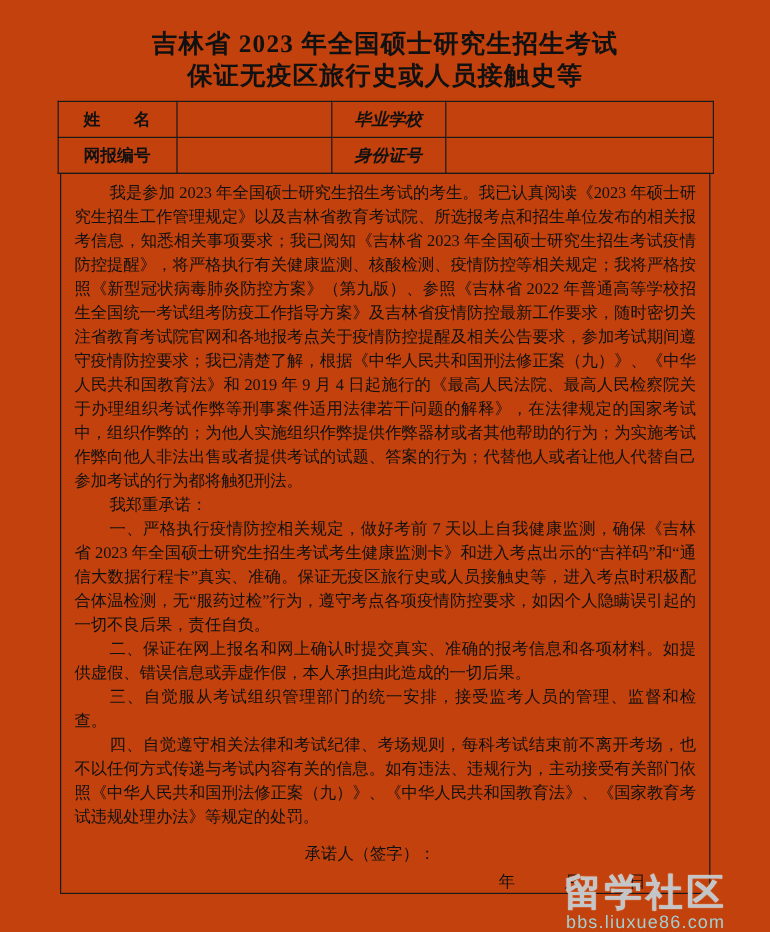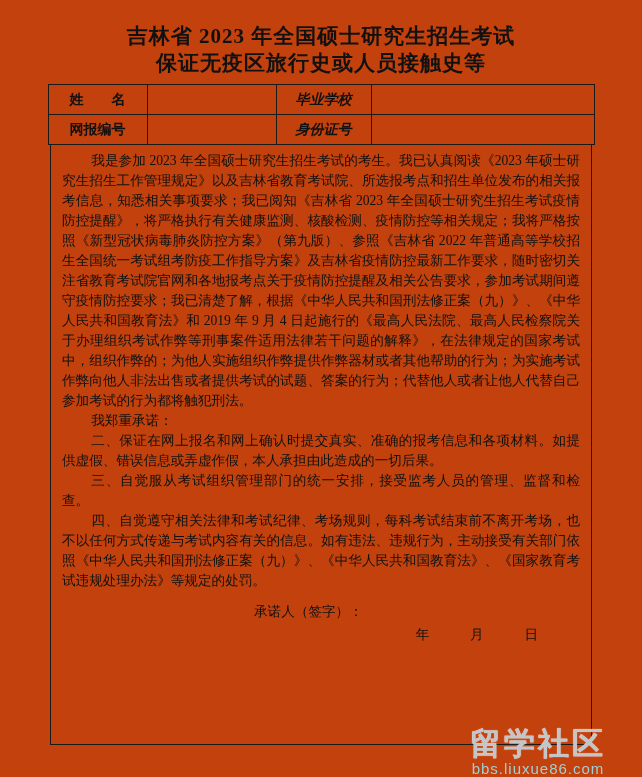--- a/index.html
+++ b/index.html
@@ -120,20 +120,21 @@
       <td class="value-cell col-v1"></td>
       <td class="label-cell kai col-l2">身份证号</td>
       <td class="value-cell col-v2"></td>
     </tr>
   </tbody>
     </table>
 
   <div class="body-box">
     <p class="para">我是参加 2023 年全国硕士研究生招生考试的考生。我已认真阅读《2023 年硕士研究生招生工作管理规定》以及吉林省教育考试院、所选报考点和招生单位发布的相关报考信息，知悉相关事项要求；我已阅知《吉林省 2023 年全国硕士研究生招生考试疫情防控提醒》，将严格执行有关健康监测、核酸检测、疫情防控等相关规定；我将严格按照《新型冠状病毒肺炎防控方案》（第九版）、参照《吉林省 2022 年普通高等学校招生全国统一考试组考防疫工作指导方案》及吉林省疫情防控最新工作要求，随时密切关注省教育考试院官网和各地报考点关于疫情防控提醒及相关公告要求，参加考试期间遵守疫情防控要求；我已清楚了解，根据《中华人民共和国刑法修正案（九）》、《中华人民共和国教育法》和 2019 年 9 月 4 日起施行的《最高人民法院、最高人民检察院关于办理组织考试作弊等刑事案件适用法律若干问题的解释》，在法律规定的国家考试中，组织作弊的；为他人实施组织作弊提供作弊器材或者其他帮助的行为；为实施考试作弊向他人非法出售或者提供考试的试题、答案的行为；代替他人或者让他人代替自己参加考试的行为都将触犯刑法。</p>
     <p class="para">我郑重承诺：</p>
+    <p class="para">一、严格执行疫情防控相关规定，做好考前 7 天以上自我健康监测，确保《吉林省 2023 年全国硕士研究生招生考试考生健康监测卡》和进入考点出示的“吉祥码”和“通信大数据行程卡”真实、准确。保证无疫区旅行史或人员接触史等，进入考点时积极配合体温检测，无“服药过检”行为，遵守考点各项疫情防控要求，如因个人隐瞒误引起的一切不良后果，责任自负。</p>
     <p class="para">二、保证在网上报名和网上确认时提交真实、准确的报考信息和各项材料。如提供虚假、错误信息或弄虚作假，本人承担由此造成的一切后果。</p>
     <p class="para">三、自觉服从考试组织管理部门的统一安排，接受监考人员的管理、监督和检查。</p>
     <p class="para">四、自觉遵守相关法律和考试纪律、考场规则，每科考试结束前不离开考场，也不以任何方式传递与考试内容有关的信息。如有违法、违规行为，主动接受有关部门依照《中华人民共和国刑法修正案（九）》、《中华人民共和国教育法》、《国家教育考试违规处理办法》等规定的处罚。</p>
     <div class="sign-line">承诺人（签字）：</div>
     <div class="date-line">年　　　月　　　日</div>
   </div>
 
   <div class="watermark">
     <div class="wm-name">留学社区</div>
     <div class="wm-url">bbs.liuxue86.com</div>

